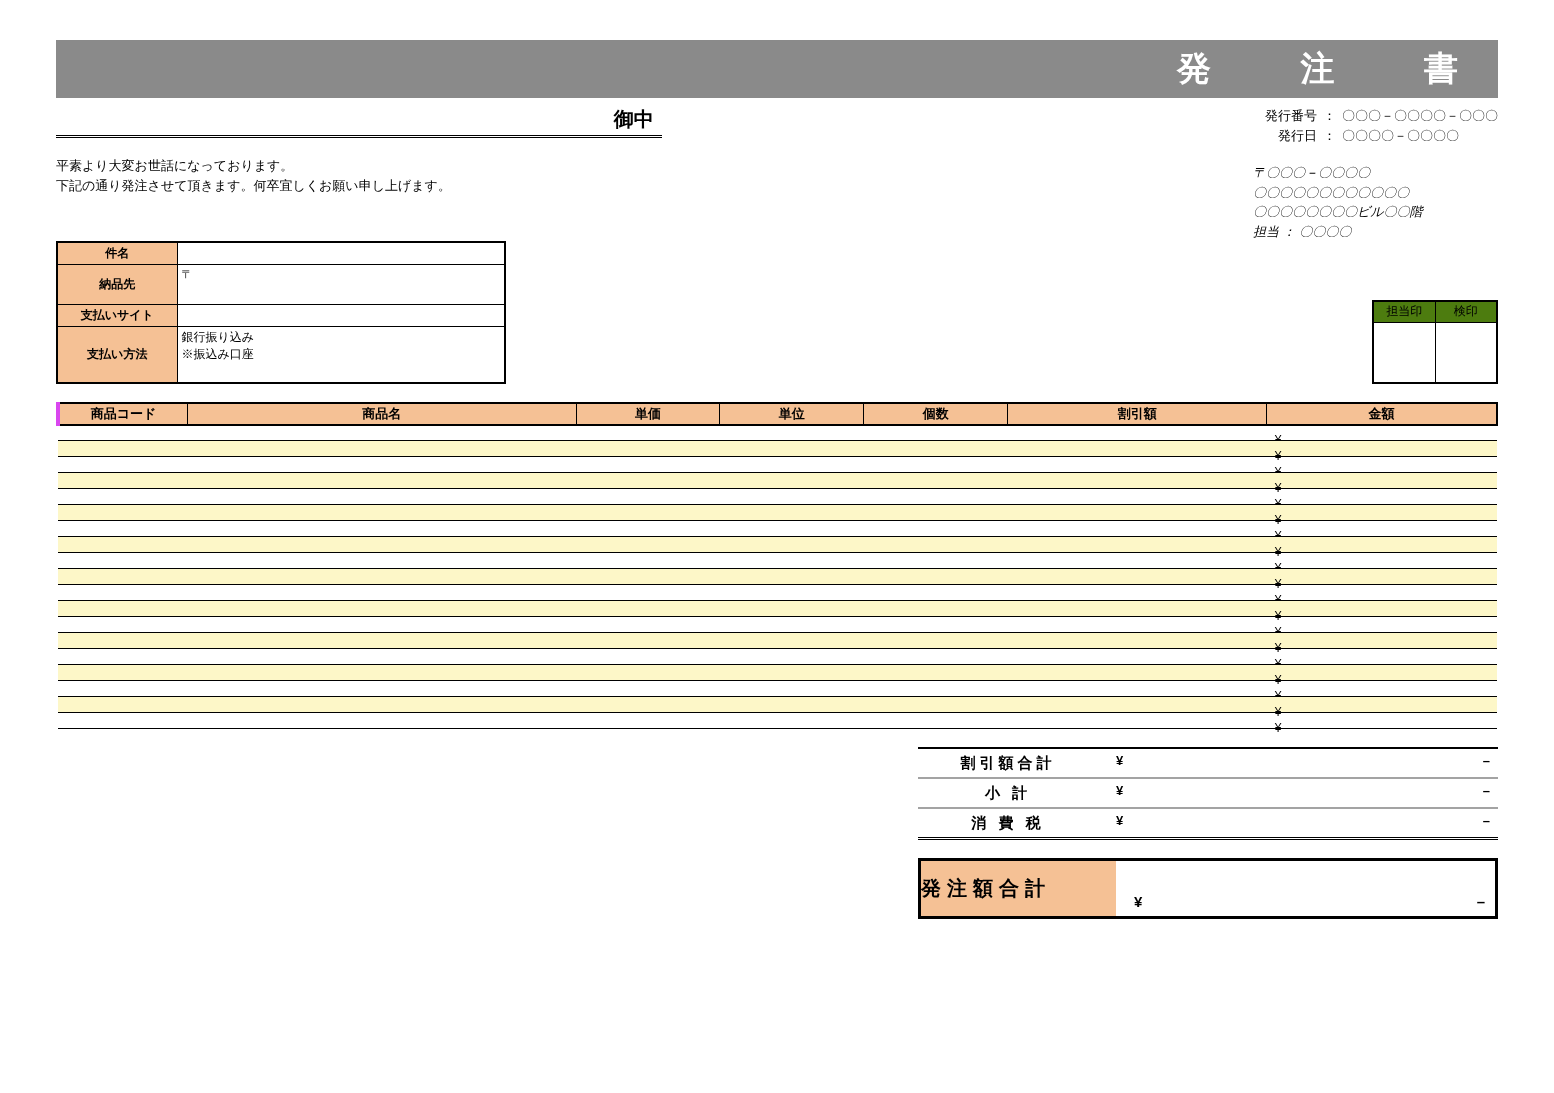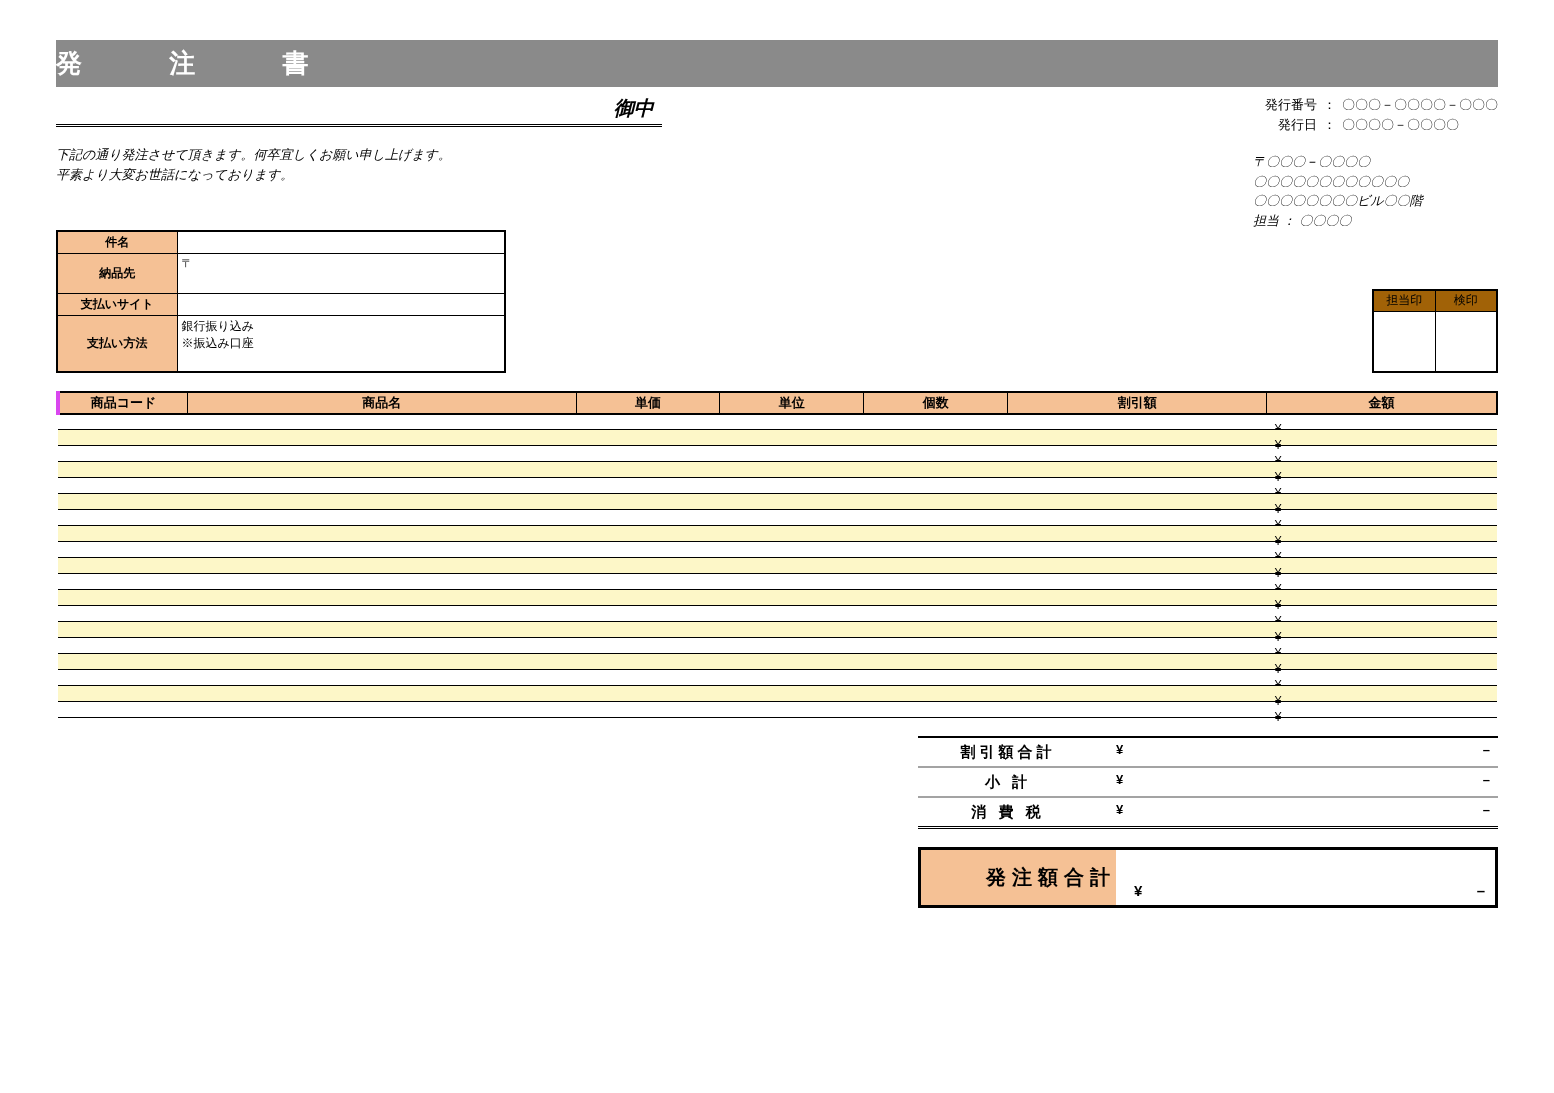--- a/index.html
+++ b/index.html
@@ -7,33 +7,33 @@
     font-family: "MS PGothic", "Hiragino Kaku Gothic Pro", sans-serif;
     background: #fff;
     padding: 40px 56px;
     width: 1554px;
     font-size: 13px;
     color: #000;
   }
   .title-bar {
     background: #8a8a8a;
     color: #fff;
-    text-align: left;
-    font-size: 26px;
+    text-align: right;
+    font-size: 34px;
     font-weight: bold;
     letter-spacing: 40px;
     padding: 6px 0;
     margin-bottom: 8px;
   }
   .top-row {
     display: flex;
     justify-content: space-between;
     align-items: flex-start;
   }
-  .recipient-block { width: 42%; font-style: italic; }
+  .recipient-block { width: 42%; }
   .recipient-line {
     border-bottom: 3px double #000;
     font-size: 20px;
     font-weight: bold;
     padding-bottom: 2px;
     margin-bottom: 18px;
     text-align: right;
     padding-right: 8px;
     min-height: 26px;
   }
@@ -77,21 +77,21 @@
   .stamp-table {
     border-collapse: collapse;
     border: 2px solid #000;
   }
   .stamp-table td {
     border: 1px solid #000;
     width: 62px;
     text-align: center;
     font-size: 12px;
   }
-  .stamp-header { background: #a16207; height: 22px; }
+  .stamp-header { background: #4d7c0f; height: 22px; }
   .stamp-body { height: 60px; }
   .items-table {
     width: 100%;
     border-collapse: collapse;
   }
   .items-table th {
     background: #f5c195;
     border-top: 2px solid #000;
     border-bottom: 2px solid #000;
     border-left: 1px solid #000;
@@ -148,21 +148,21 @@
   .summary-row .svalue .dash { position: absolute; right: 8px; font-weight: bold; }
   .summary-row.top { border-top: 2px solid #000; }
   .grand-total {
     margin-top: 18px;
     display: flex;
     border: 3px solid #000;
   }
   .grand-total .glabel {
     background: #f5c195;
     width: 195px;
-    text-align: right;
+    text-align: left;
     font-size: 20px;
     font-weight: bold;
     padding: 14px 0;
     letter-spacing: 6px;
   }
   .grand-total .gvalue {
     flex: 1;
     position: relative;
     display: flex;
     align-items: flex-end;
@@ -175,22 +175,22 @@
 <body>
 
 <div class="title-bar">発 注 書</div>
 
 <div class="top-row">
   <div class="recipient-block">
     <div class="recipient-line">
       <span>御中</span>
     </div>
     <div class="greeting">
+      <div>平素より大変お世話になっております。</div>
       <div>下記の通り発注させて頂きます。何卒宜しくお願い申し上げます。</div>
-      <div>平素より大変お世話になっております。</div>
     </div>
   </div>
   <div>
     <div class="issue-info">
       <div class="row">
         <span class="label">発行番号</span>
         <span class="colon">：</span>
         <span>〇〇〇－〇〇〇〇－〇〇〇</span>
       </div>
       <div class="row">

